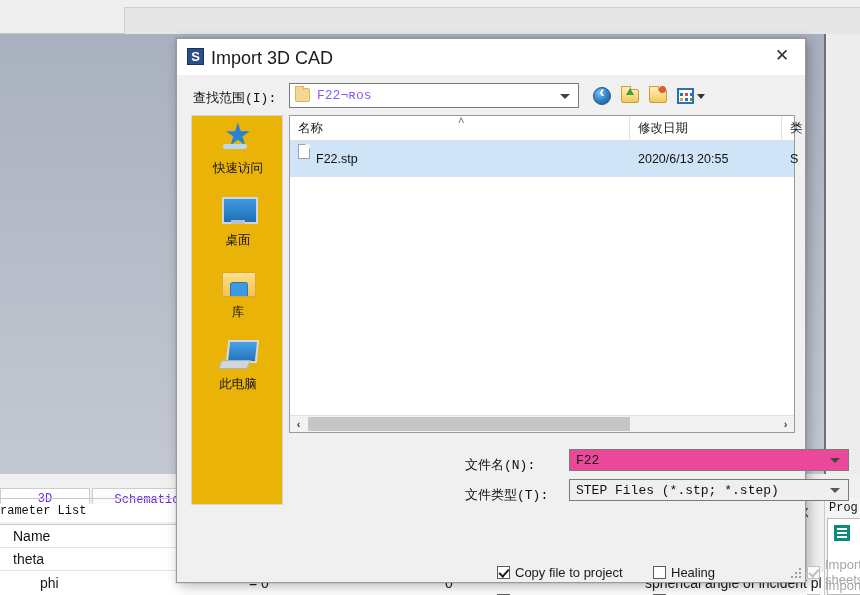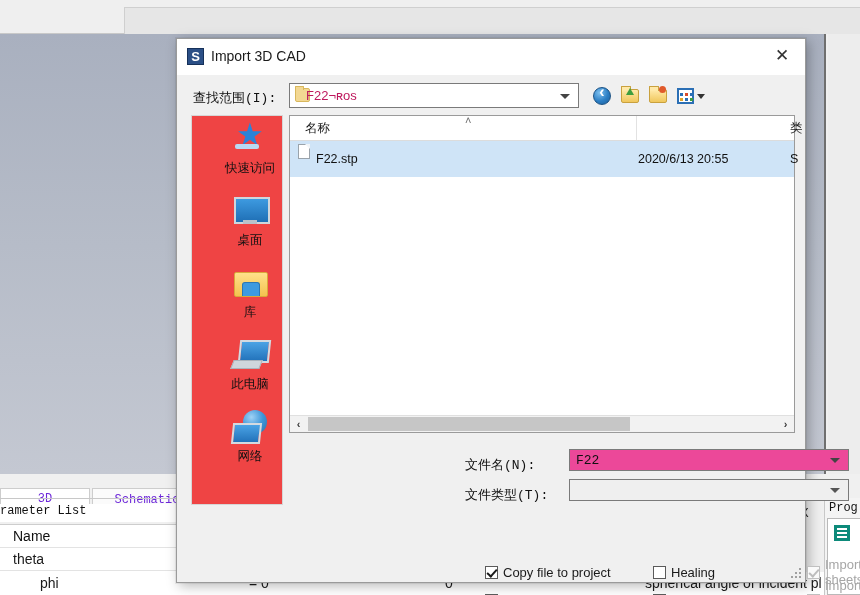--- a/index.html
+++ b/index.html
@@ -167,21 +167,21 @@
   }
   .dlg-title-icon::before {
     content: "S"; position: absolute; left: 0; top: -1px;
     width: 15px; height: 17px; color: #ffffff;
     font-size: 13px; font-weight: bold;
     display: flex; align-items: center; justify-content: center;
     font-family: "Liberation Sans", sans-serif;
   }
   .dlg-title-text {
     position: absolute; left: 34px; top: 9px;
-    font-size: 14px; color: #1a1a1a;
+    font-size: 18px; color: #1a1a1a;
   }
   .dlg-close {
     position: absolute; right: 0; top: 0; width: 46px; height: 33px;
     display: flex; align-items: center; justify-content: center;
     color: #333; font-size: 17px;
     font-family: "Liberation Sans", sans-serif;
   }
 
   
   .lookin-label {
@@ -196,23 +196,23 @@
   .lookin-folder {
     position: absolute; left: 5px; top: 4px; width: 15px; height: 14px;
     background: #f3d893; border: 1px solid #d9b85d; border-radius: 1px 2px 2px 2px;
   }
   .lookin-folder::before {
     content:""; position:absolute; left:-1px; top:-3px; width:7px;height:3px;
     background:#f3d893; border:1px solid #d9b85d; border-bottom:none;
     border-radius:1px 1px 0 0;
   }
   .lookin-text {
-    position: absolute; left: 16px; top: 4px;
-    font-family: Liberation Sans, sans-serif;
-    font-size: 13px; color: #be185d;
+    position: absolute; left: 27px; top: 4px;
+    font-family: Liberation Mono, monospace;
+    font-size: 13px; color: #8b5cf6;
   }
   .combo-arrow {
     position: absolute; right: 8px; top: 50%; margin-top: -2px;
     width: 0; height: 0;
     border-left: 5px solid transparent;
     border-right: 5px solid transparent;
     border-top: 5px solid #444;
   }
 
   
@@ -276,21 +276,21 @@
     position: relative; height: 25px; background: #ffffff;
     border-bottom: 1px solid #dcdcdc;
   }
   .fl-col {
     position: absolute; top: 0; height: 24px;
     display: flex; align-items: center;
     font-size: 12.5px; color: #1a1a1a;
     padding-left: 8px;
     border-right: 1px solid #e2e2e2;
   }
-  .fl-col-name { left: 7px; width: 340px; }
+  .fl-col-name { left: 0; width: 340px; }
   .fl-col-date { left: 340px; width: 152px; }
   .fl-col-type { left: 492px; width: 60px; border-right: none; }
   .fl-sortmark {
     position: absolute; left: 168px; top: -2px;
     font-size: 11px; color: #6b6b6b;
   }
   .fl-rows { position: absolute; left: 0; top: 25px; right: 0; bottom: 18px; }
   .fl-row {
     position: relative; height: 36px;
     background: #cfe4f7;
@@ -322,23 +322,22 @@
   .hs-arrow.l { left: 0; }
   .hs-arrow.r { right: 0; }
   .hs-thumb {
     position: absolute; left: 18px; top: 1px; width: 322px; height: 14px;
     background: #c6c6c6;
   }
 
   
   .places {
     position: absolute; left: 14px; top: 76px; width: 92px; height: 390px;
-    background: #ef4444;
+    background: #eab308;
     border: 1px solid #d6d6d6;
-    padding-left: 12px;
   }
   .place {
     position: relative; height: 72px; width: 92px;
     display: flex; flex-direction: column;
     align-items: center; justify-content: flex-start;
     padding-top: 6px;
   }
   .place-label {
     margin-top: 4px; font-size: 12.5px; color: #111;
   }
@@ -432,21 +431,21 @@
   }
   .chk.disabled .chk-box { border-color: #c0c0c0; background: #fafafa; }
   .chk-box.on::after {
     content: ""; position: absolute; left: 3px; top: 0px;
     width: 4px; height: 8px;
     border: solid #1a1a1a; border-width: 0 2px 2px 0;
     transform: rotate(42deg);
   }
   .chk.disabled .chk-box.on::after { border-color: #bdbdbd; }
 
-  .col1 { left: 308px; }
+  .col1 { left: 320px; }
   .col2 { left: 476px; }
   .col3 { left: 630px; }
   .rowA { top: 524px; }
   .rowB { top: 552px; }
 
   .dlg-grip {
     position: absolute; right: 3px; bottom: 3px; width: 12px; height: 12px;
   }
   .dlg-grip::before {
     content: ""; position: absolute; right: 1px; bottom: 1px;
@@ -555,31 +554,30 @@
       <span class="place-label">桌面</span>
     </div>
     <div class="place">
       <span class="pi pi-library"></span>
       <span class="place-label">库</span>
     </div>
     <div class="place">
       <span class="pi pi-pc"></span>
       <span class="place-label">此电脑</span>
     </div>
-    <div class="place">
-      <span class="pi pi-net"></span>
-      <span class="place-label">网络</span>
-    </div>
   </div>
 
   <div class="filelist">
     <div class="fl-header">
       <div class="fl-col fl-col-name">
         <span>名称</span>
         <span class="fl-sortmark">˄</span>
+      </div>
+      <div class="fl-col fl-col-date">
+        <span>修改日期</span>
       </div>
       <div class="fl-col fl-col-type">
         <span>类</span>
       </div>
     </div>
 
     <div class="fl-rows">
       <div class="fl-row">
         <span class="fl-file-icon"></span>
         <span class="fl-name">F22.stp</span>
@@ -596,20 +594,21 @@
   </div>
 
   <span class="frm-label frm-fname-label">文件名(N):</span>
   <div class="frm-combo frm-fname">
     <span class="txt">F22</span>
     <span class="combo-arrow"></span>
   </div>
 
   <span class="frm-label frm-ftype-label">文件类型(T):</span>
   <div class="frm-combo frm-ftype">
+    <span class="txt">STEP Files (*.stp; *.step)</span>
     <span class="combo-arrow"></span>
   </div>
 
   <div class="chk col1 rowA">
     <span class="chk-box on"></span>
     <span>Copy file to project</span>
   </div>
   <div class="chk col1 rowB">
     <span class="chk-box"></span>
     <span>Scale to current unit</span>

